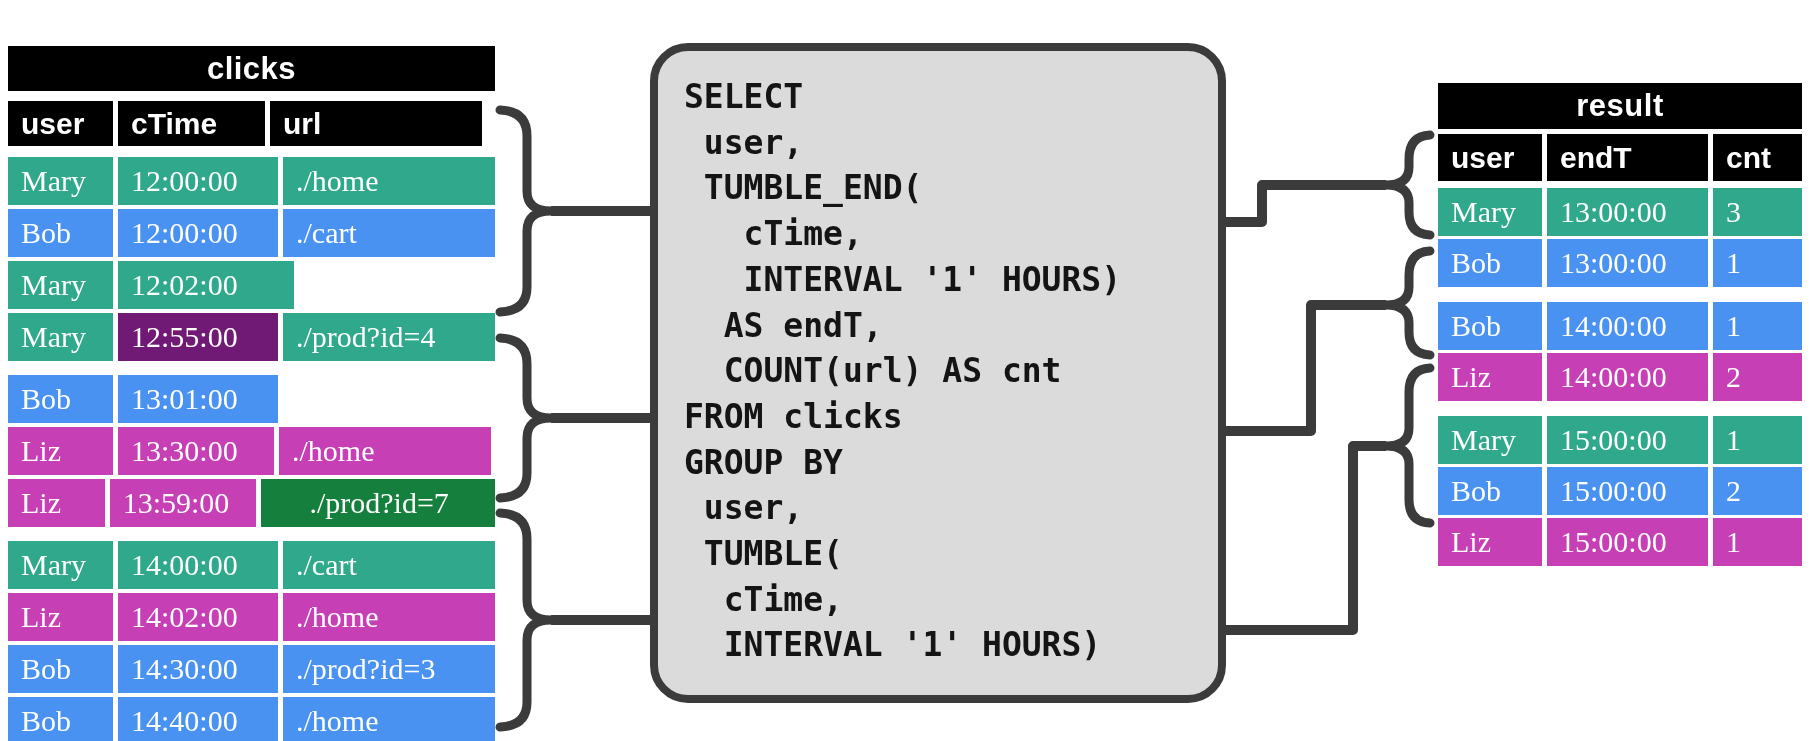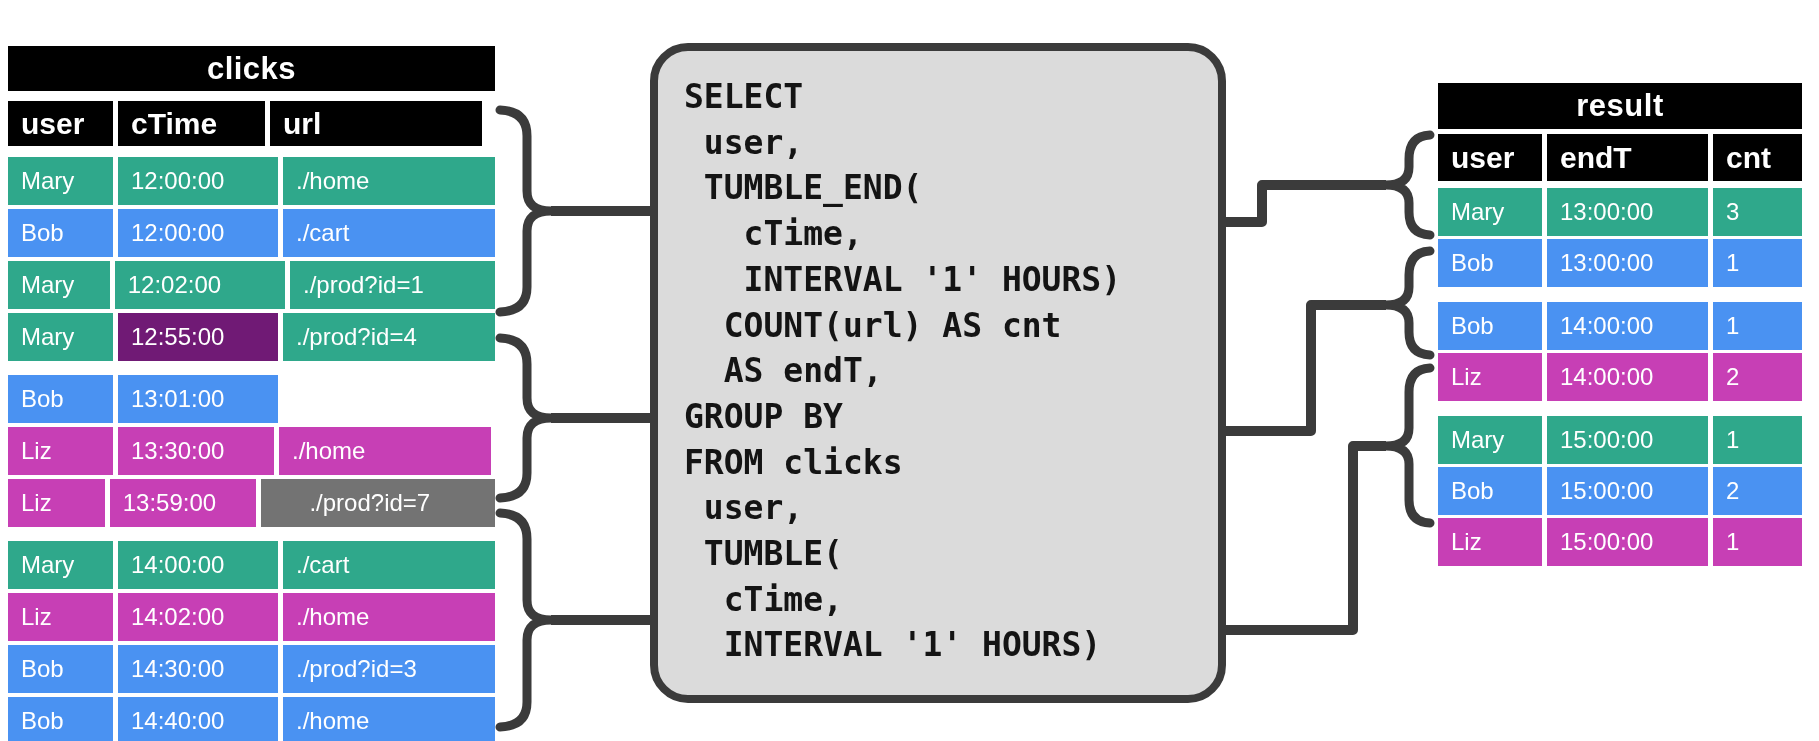--- a/index.html
+++ b/index.html
@@ -15,21 +15,21 @@
   .thead{display:flex;}
   .hc{
     background:#000000;color:#ffffff;font-weight:bold;font-size:30px;
     display:flex;align-items:center;padding-left:13px;box-sizing:border-box;
     margin-right:5px;
   }
   .hc:last-child{margin-right:0;}
   .trow{display:flex;}
   .tc{
     height:48px;display:flex;align-items:center;padding-left:13px;
-    box-sizing:border-box;color:#ffffff;font-size:24px;margin-right:5px;
+    box-sizing:border-box;color:#ffffff;font-size:30px;margin-right:5px;font-family:Liberation Serif, serif;
   }
   .tc:last-child{margin-right:0;}
 
   
   #clicks-table{left:8px;top:10px;width:487px;}
   #clicks-table .ttl{height:45px;margin-bottom:10px;margin-top:36px;}
   #clicks-table .hc{height:45px;}
   #clicks-table .thead{margin-bottom:11px;}
   #clicks-table .trow{margin-bottom:4px;}
   #clicks-table .group-gap{margin-top:14px;}
@@ -77,40 +77,39 @@
           <div class="tc" style="width: 212px; background: rgb(47, 168, 139);">./home</div>
         </div>
         <div class="trow">
           <div class="tc" style="width: 105px; background: rgb(74, 146, 242);">Bob</div>
           <div class="tc" style="width: 160px; background: rgb(74, 146, 242);">12:00:00</div>
           <div class="tc" style="width: 212px; background: rgb(74, 146, 242);">./cart</div>
         </div>
         <div class="trow">
           <div class="tc" style="width: 105px; background: rgb(47, 168, 139);">Mary</div>
           <div class="tc" style="width: 176px; background: rgb(47, 168, 139);">12:02:00</div>
-          <div class="tc" style="width: 212px; background: rgb(47, 168, 139);">./prod?id=1</div>
         </div>
         <div class="trow">
           <div class="tc" style="width: 105px; background: rgb(47, 168, 139);">Mary</div>
           <div class="tc" style="width: 160px; background: #701a75;">12:55:00</div>
           <div class="tc" style="width: 212px; background: rgb(47, 168, 139);">./prod?id=4</div>
         </div>
         <div class="trow group-gap">
           <div class="tc" style="width: 105px; background: rgb(74, 146, 242);">Bob</div>
           <div class="tc" style="width: 160px; background: rgb(74, 146, 242);">13:01:00</div>
         </div>
         <div class="trow">
           <div class="tc" style="width: 105px; background: rgb(199, 63, 181);">Liz</div>
           <div class="tc" style="width: 156px; background: rgb(199, 63, 181);">13:30:00</div>
           <div class="tc" style="width: 212px; background: rgb(199, 63, 181);">./home</div>
         </div>
         <div class="trow">
           <div class="tc" style="width: 105px; background: rgb(199, 63, 181);">Liz</div>
           <div class="tc" style="width: 160px; background: rgb(199, 63, 181);">13:59:00</div>
-          <div class="tc" style="width: 252px; background: #737373; padding-left: 48px;">./prod?id=7</div>
+          <div class="tc" style="width: 252px; background: #15803d; padding-left: 48px;">./prod?id=7</div>
         </div>
         <div class="trow group-gap">
           <div class="tc" style="width: 105px; background: rgb(47, 168, 139);">Mary</div>
           <div class="tc" style="width: 160px; background: rgb(47, 168, 139);">14:00:00</div>
           <div class="tc" style="width: 212px; background: rgb(47, 168, 139);">./cart</div>
         </div>
         <div class="trow">
           <div class="tc" style="width: 105px; background: rgb(199, 63, 181);">Liz</div>
           <div class="tc" style="width: 160px; background: rgb(199, 63, 181);">14:02:00</div>
           <div class="tc" style="width: 212px; background: rgb(199, 63, 181);">./home</div>
@@ -122,21 +121,21 @@
         </div>
         <div class="trow">
           <div class="tc" style="width: 105px; background: rgb(74, 146, 242);">Bob</div>
           <div class="tc" style="width: 160px; background: rgb(74, 146, 242);">14:40:00</div>
           <div class="tc" style="width: 212px; background: rgb(74, 146, 242);">./home</div>
         </div>
       </div>
   </div>
 
   <div id="sql-box"></div>
-  <div id="sql-code"><div>SELECT</div><div> user,</div><div> TUMBLE_END(</div><div>   cTime,</div><div>   INTERVAL '1' HOURS)</div><div>  COUNT(url) AS cnt</div><div>  AS endT,</div><div>GROUP BY</div><div>FROM clicks</div><div> user,</div><div> TUMBLE(</div><div>  cTime,</div><div>  INTERVAL '1' HOURS)</div></div>
+  <div id="sql-code"><div>SELECT</div><div> user,</div><div> TUMBLE_END(</div><div>   cTime,</div><div>   INTERVAL '1' HOURS)</div><div>  AS endT,</div><div>  COUNT(url) AS cnt</div><div>FROM clicks</div><div>GROUP BY</div><div> user,</div><div> TUMBLE(</div><div>  cTime,</div><div>  INTERVAL '1' HOURS)</div></div>
 
   <div id="result-table" class="dtable">
     <div class="ttl">result</div>
     <div class="thead">
       <div class="hc" style="width:104px">user</div>
       <div class="hc" style="width:161px">endT</div>
       <div class="hc" style="width:89px">cnt</div>
     </div>
     <div id="result-rows">
         <div class="trow">

